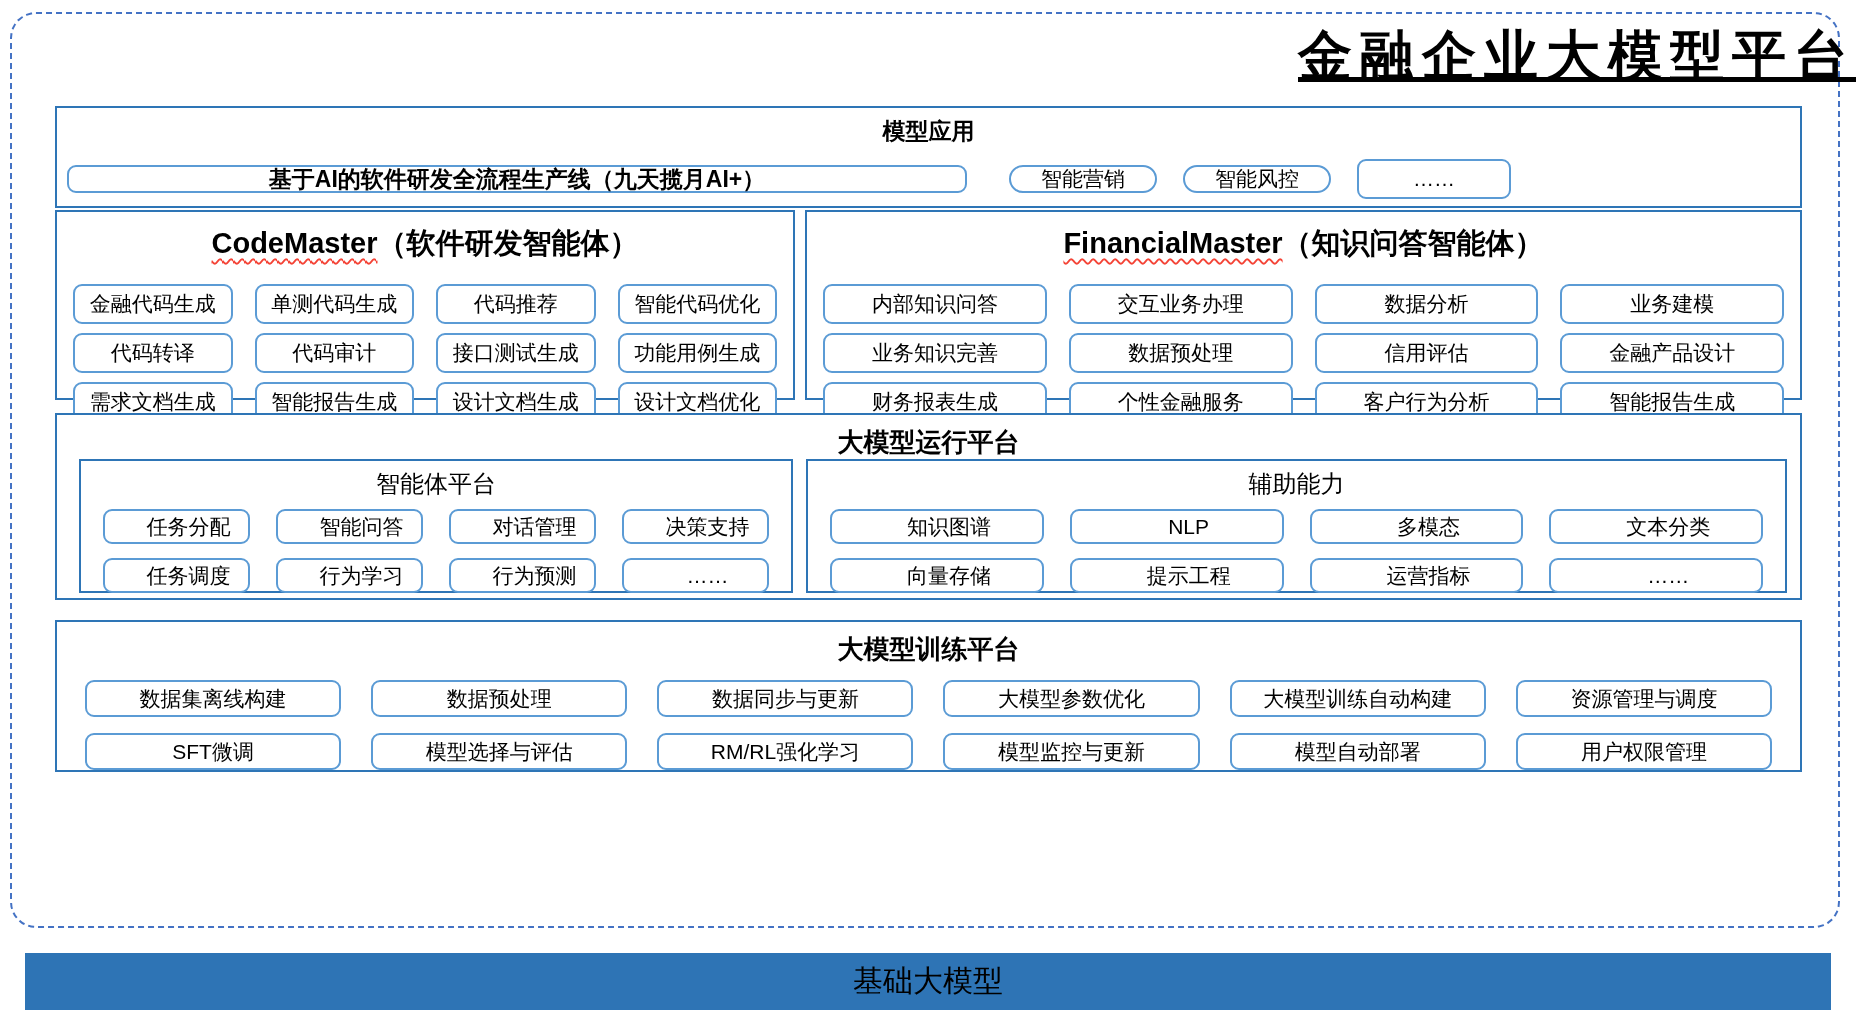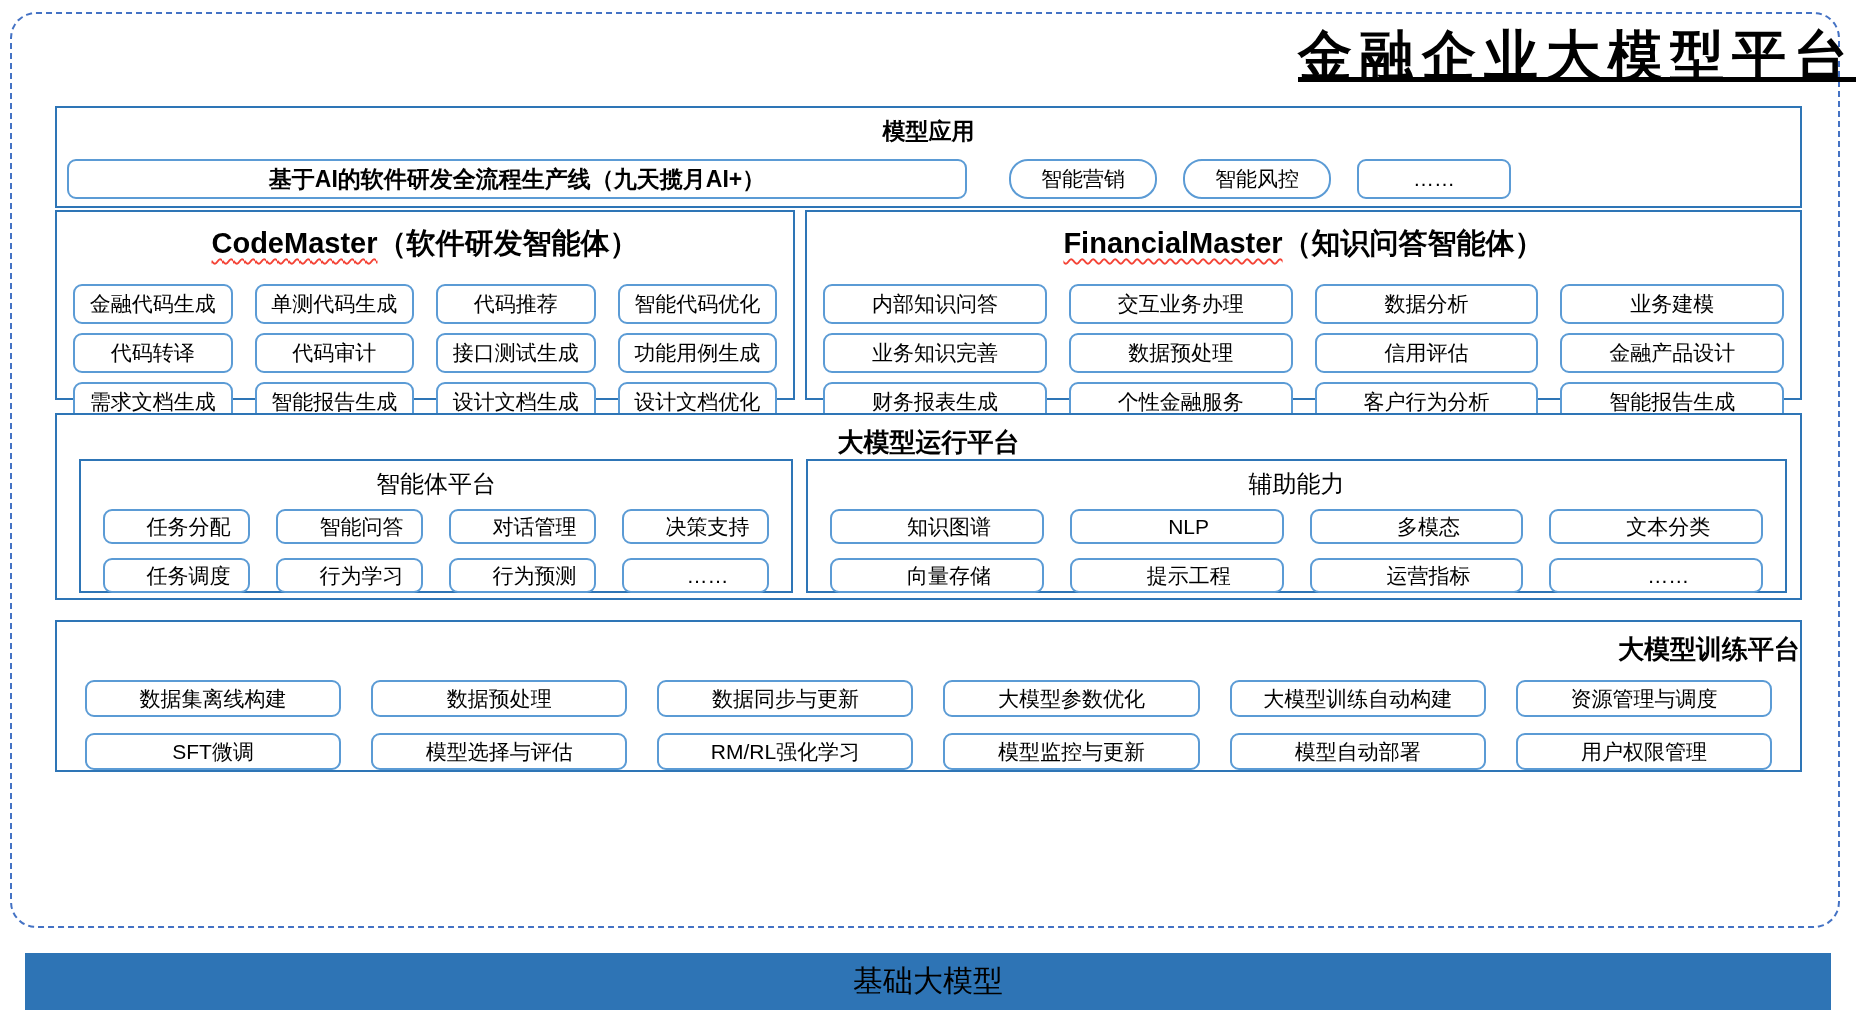--- a/index.html
+++ b/index.html
@@ -10,43 +10,43 @@
   .main-title{position:absolute;top:20px;left:0;width:100%;text-align:right;margin:0;
           font-size:54px;font-weight:bold;letter-spacing:8px;
           font-family:"DejaVu Serif",serif;text-decoration:underline;}
   .box{position:absolute;border:2px solid #2E75B6;background:#fff;box-sizing:border-box;}
   .item{border:2px solid #5B9BD5;border-radius:9px;background:#fff;box-sizing:border-box;
           display:flex;align-items:center;justify-content:center;font-size:21px;white-space:nowrap;}
   
   .sec-apps{left:55px;top:90px;width:1747px;height:102px;margin-top:16px;}
   .apps-title{text-align:center;font-weight:bold;font-size:23px;margin-top:8px;}
   .apps-row{display:flex;align-items:center;margin:12px 10px 0 10px;gap:26px;}
-  .item.wide{width:900px;height:40px;flex:none;font-weight:bold;font-size:23px;margin-right:16px;}
-  .item.app-small{width:148px;height:40px;flex:none;border-radius:19px;}
+  .item.wide{width:900px;height:28px;flex:none;font-weight:bold;font-size:23px;margin-right:16px;}
+  .item.app-small{width:148px;height:28px;flex:none;border-radius:19px;}
   .item.app-last{width:154px;height:40px;flex:none;}
   
   .sec-code{left:55px;top:210px;width:740px;height:190px;}
   .sec-fin{left:805px;top:210px;width:997px;height:190px;}
   .agent-title{text-align:center;font-size:29px;font-weight:bold;margin-top:12px;}
   .wavy{text-decoration-line:underline;text-decoration-style:wavy;text-decoration-color:#F44336;
         text-decoration-thickness:2px;text-underline-offset:5px;}
   .agent-grid{display:grid;grid-template-columns:repeat(4,1fr);column-gap:22px;row-gap:9px;margin:20px 16px 0;}
   .agent-grid .item{height:40px;}
   
   .sec-runtime{left:55px;top:413px;width:1747px;height:187px;}
   .runtime-title{text-align:center;font-size:26px;font-weight:bold;margin-top:10px;}
   .sub-box{position:absolute;border:2px solid #2E75B6;background:#fff;box-sizing:border-box;}
   .sub-agent{left:22px;top:44px;width:714px;height:134px;}
   .sub-aux{left:749px;top:44px;width:981px;height:134px;}
   .sub-title{text-align:center;font-size:24px;font-weight:normal;margin-top:7px;}
   .sub-grid{display:grid;grid-template-columns:repeat(4,1fr);column-gap:26px;row-gap:14px;margin:9px 22px 0;}
   .sub-grid .item{height:35px;padding-left:24px;}
   
   .sec-training{left:55px;top:620px;width:1747px;height:152px;}
-  .training-title{text-align:right;font-size:26px;font-weight:bold;margin-top:10px;}
+  .training-title{text-align:center;font-size:26px;font-weight:bold;margin-top:10px;}
   .training-grid{display:grid;grid-template-columns:repeat(6,1fr);column-gap:30px;row-gap:16px;margin:13px 28px 0;}
   .training-grid .item{height:37px;}
   
   .base-bar{position:absolute;left:25px;top:953px;width:1806px;height:57px;background:#2E74B5;
           color:#000000;display:flex;align-items:center;justify-content:center;font-size:30px;}
 </style>
 </head>
 <body>
 
 <div class="canvas">

